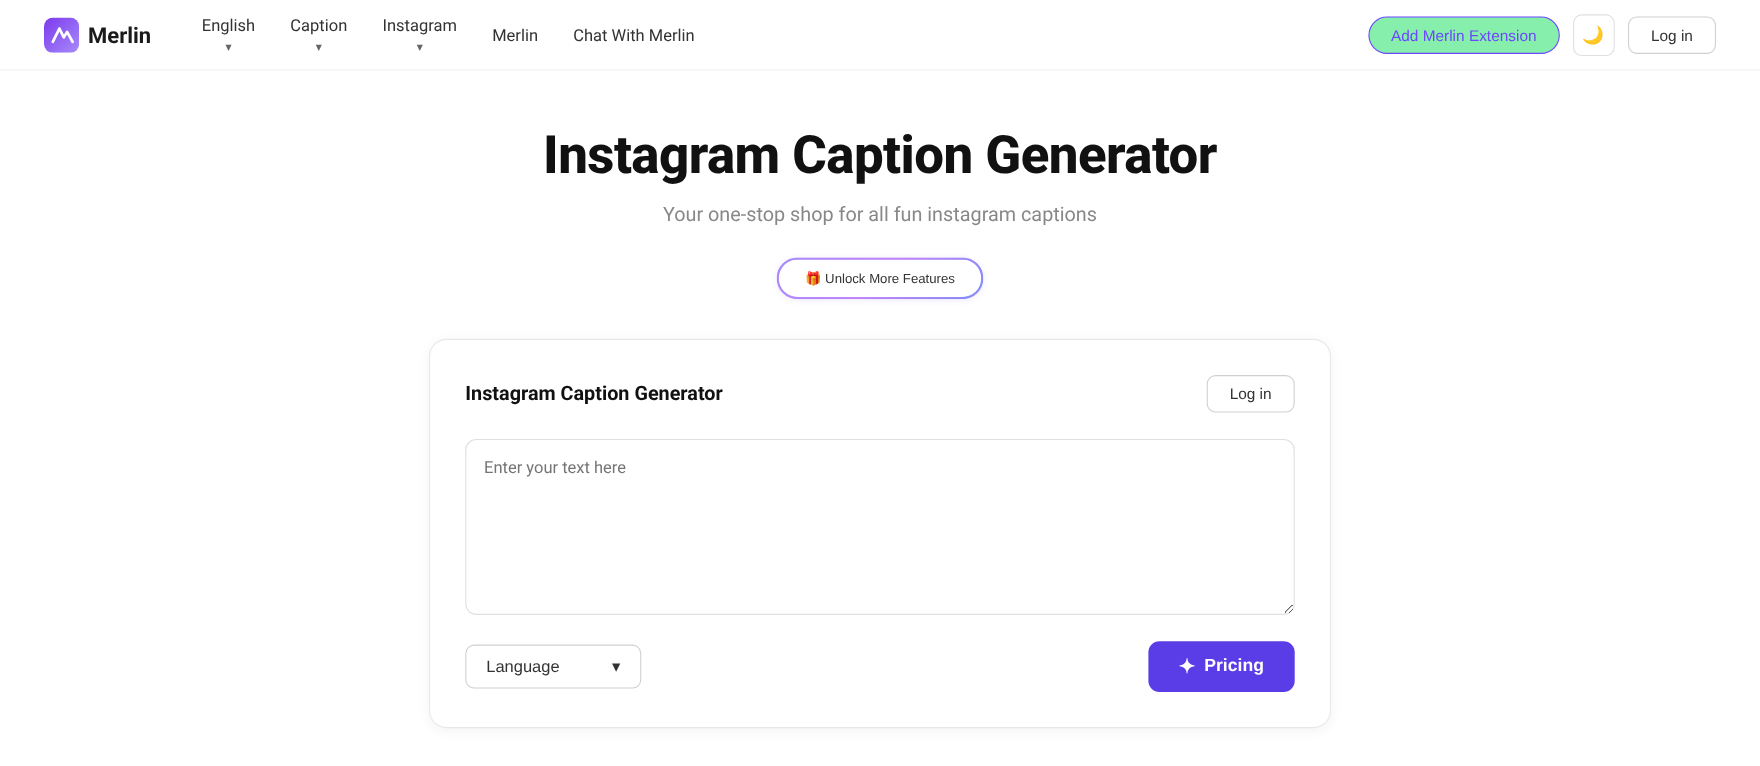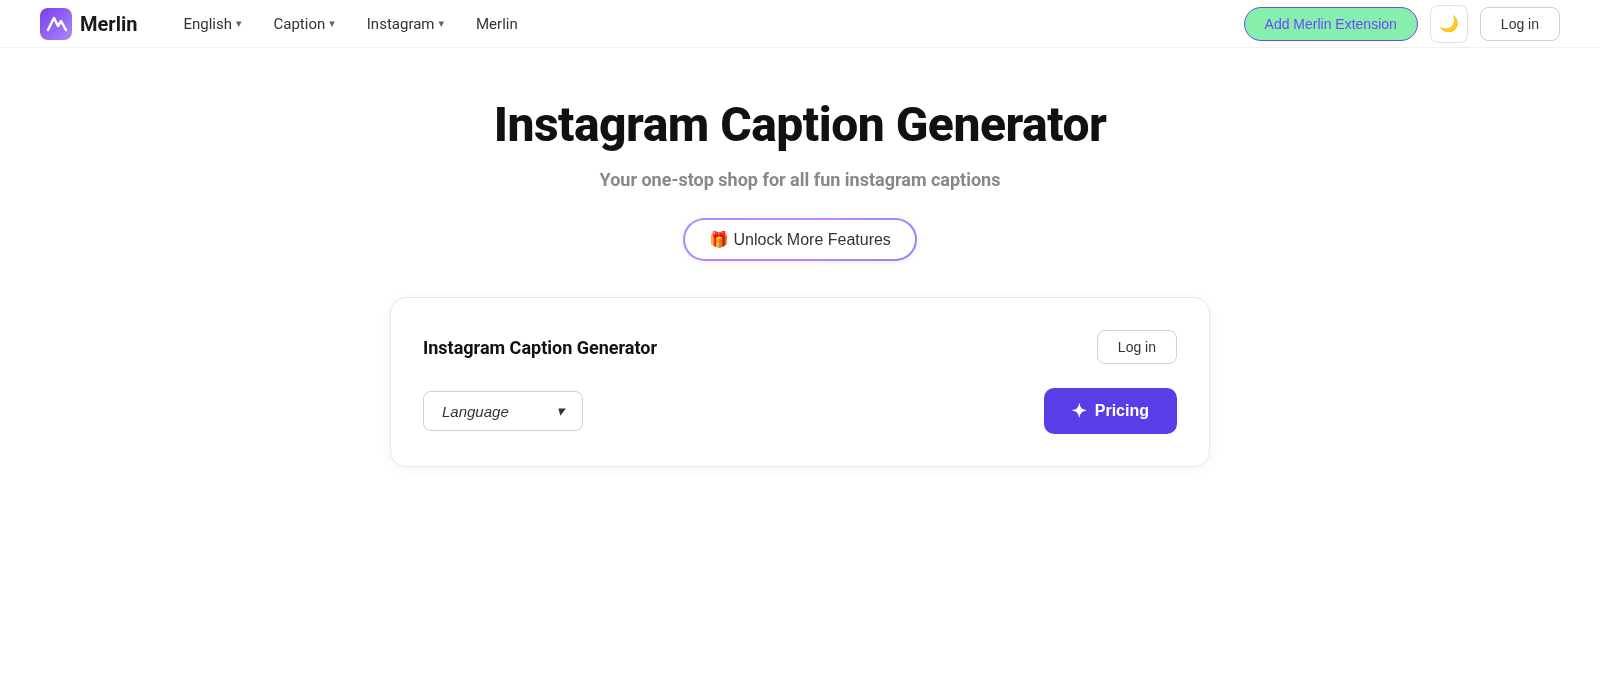--- a/index.html
+++ b/index.html
@@ -14,21 +14,21 @@
       color: #1a1a1a;
       min-height: 696px;
       width: 1600px;
     }
 
     
     .navbar {
       display: flex;
       align-items: center;
       padding: 0 40px;
-      height: 48px;
+      height: 64px;
       border-bottom: 1px solid #f0f0f0;
       gap: 8px;
     }
 
     .logo-area {
       display: flex;
       align-items: center;
       gap: 8px;
       margin-right: 24px;
       text-decoration: none;
@@ -56,20 +56,21 @@
     .nav-item {
       display: flex;
       align-items: center;
       gap: 4px;
       padding: 8px 14px;
       font-size: 15px;
       color: #333;
       cursor: pointer;
       border-radius: 6px;
       white-space: nowrap;
+      flex-direction: column;
     }
 
     .chevron-down {
       font-size: 11px;
       color: #666;
     }
 
     .nav-right {
       display: flex;
       align-items: center;
@@ -125,36 +126,36 @@
       font-weight: 800;
       color: #111;
       text-align: center;
       margin-bottom: 16px;
       letter-spacing: -0.5px;
     }
 
     .page-subtitle {
       font-size: 18px;
       color: #888;
-      font-weight: 700;
+      font-weight: 400;
       text-align: center;
       margin-bottom: 28px;
     }
 
     
     .unlock-btn {
       display: flex;
       align-items: center;
       gap: 8px;
       padding: 10px 24px;
       border-radius: 999px;
       border: 2px solid transparent;
       background: white;
       cursor: pointer;
-      font-size: 16px;
+      font-size: 12px;
       font-weight: 500;
       color: #333;
       margin-bottom: 36px;
       background-image: linear-gradient(white, white), linear-gradient(135deg, #a78bfa, #c084fc, #818cf8);
       background-origin: border-box;
       background-clip: padding-box, border-box;
       box-shadow: 0 1px 6px rgba(120, 80, 220, 0.12);
     }
 
     
@@ -217,21 +218,20 @@
       gap: 8px;
       padding: 10px 18px;
       border: 1px solid #d0d0d0;
       border-radius: 8px;
       background: white;
       font-size: 15px;
       color: #333;
       cursor: pointer;
       width: 160px;
       justify-content: space-between;
-      font-style: italic;
     }
 
     .generate-btn {
       display: flex;
       align-items: center;
       gap: 8px;
       background: #5b3de8;
       color: white;
       border: none;
       padding: 12px 28px;
@@ -272,20 +272,23 @@
       <span>Caption</span>
       <span class="chevron-down">▾</span>
     </div>
     <div class="nav-item">
       <span>Instagram</span>
       <span class="chevron-down">▾</span>
     </div>
     <div class="nav-item">
       <span>Merlin</span>
     </div>
+    <div class="nav-item">
+      <span>Chat With Merlin</span>
+    </div>
   </div>
 
   <div class="nav-right">
     <button class="add-extension-btn">Add Merlin Extension</button>
     <button class="dark-mode-btn">
       <span>🌙</span>
     </button>
     <button class="login-btn">Log in</button>
   </div>
 </nav>
@@ -297,20 +300,21 @@
   <button class="unlock-btn">
     <span>🎁 Unlock More Features</span>
   </button>
 
   <div class="tool-card">
     <div class="tool-card-header">
       <span class="tool-card-title">Instagram Caption Generator</span>
       <button class="card-login-btn">Log in</button>
     </div>
 
+    <textarea class="text-input-area" placeholder="Enter your text here" style=""></textarea>
 
     <div class="tool-card-footer">
       <button class="language-select">
         <span>Language</span>
         <span>▾</span>
       </button>
       <button class="generate-btn">
         <span class="sparkle-icon">✦</span>
         <span>Pricing</span>
       </button>

